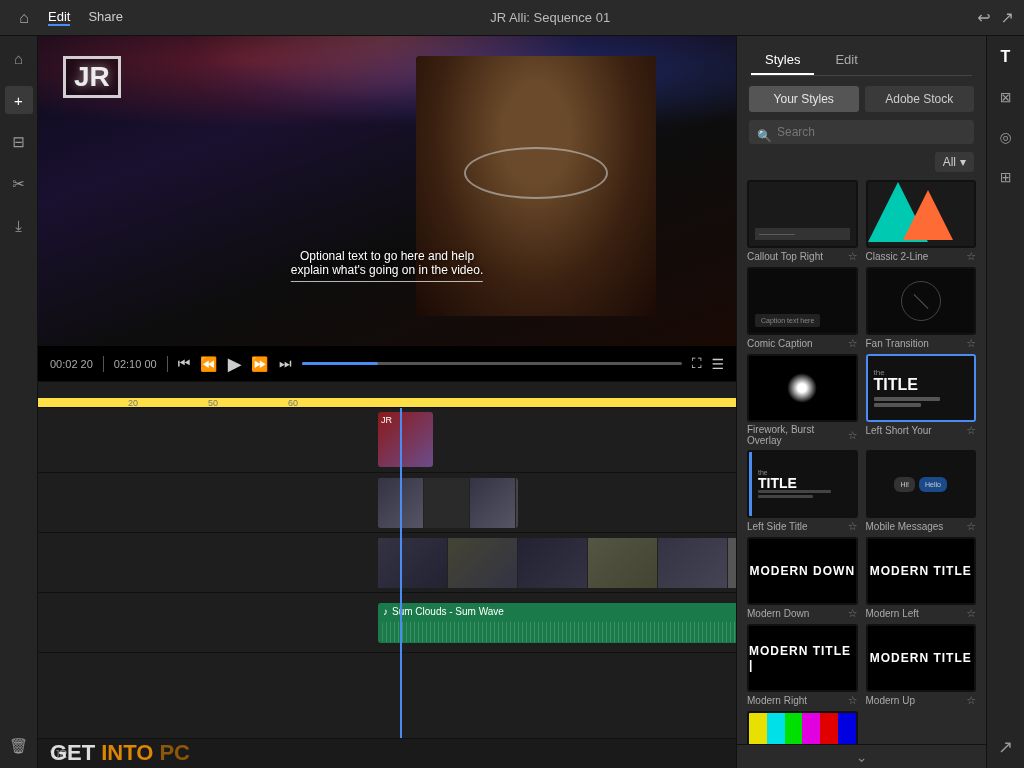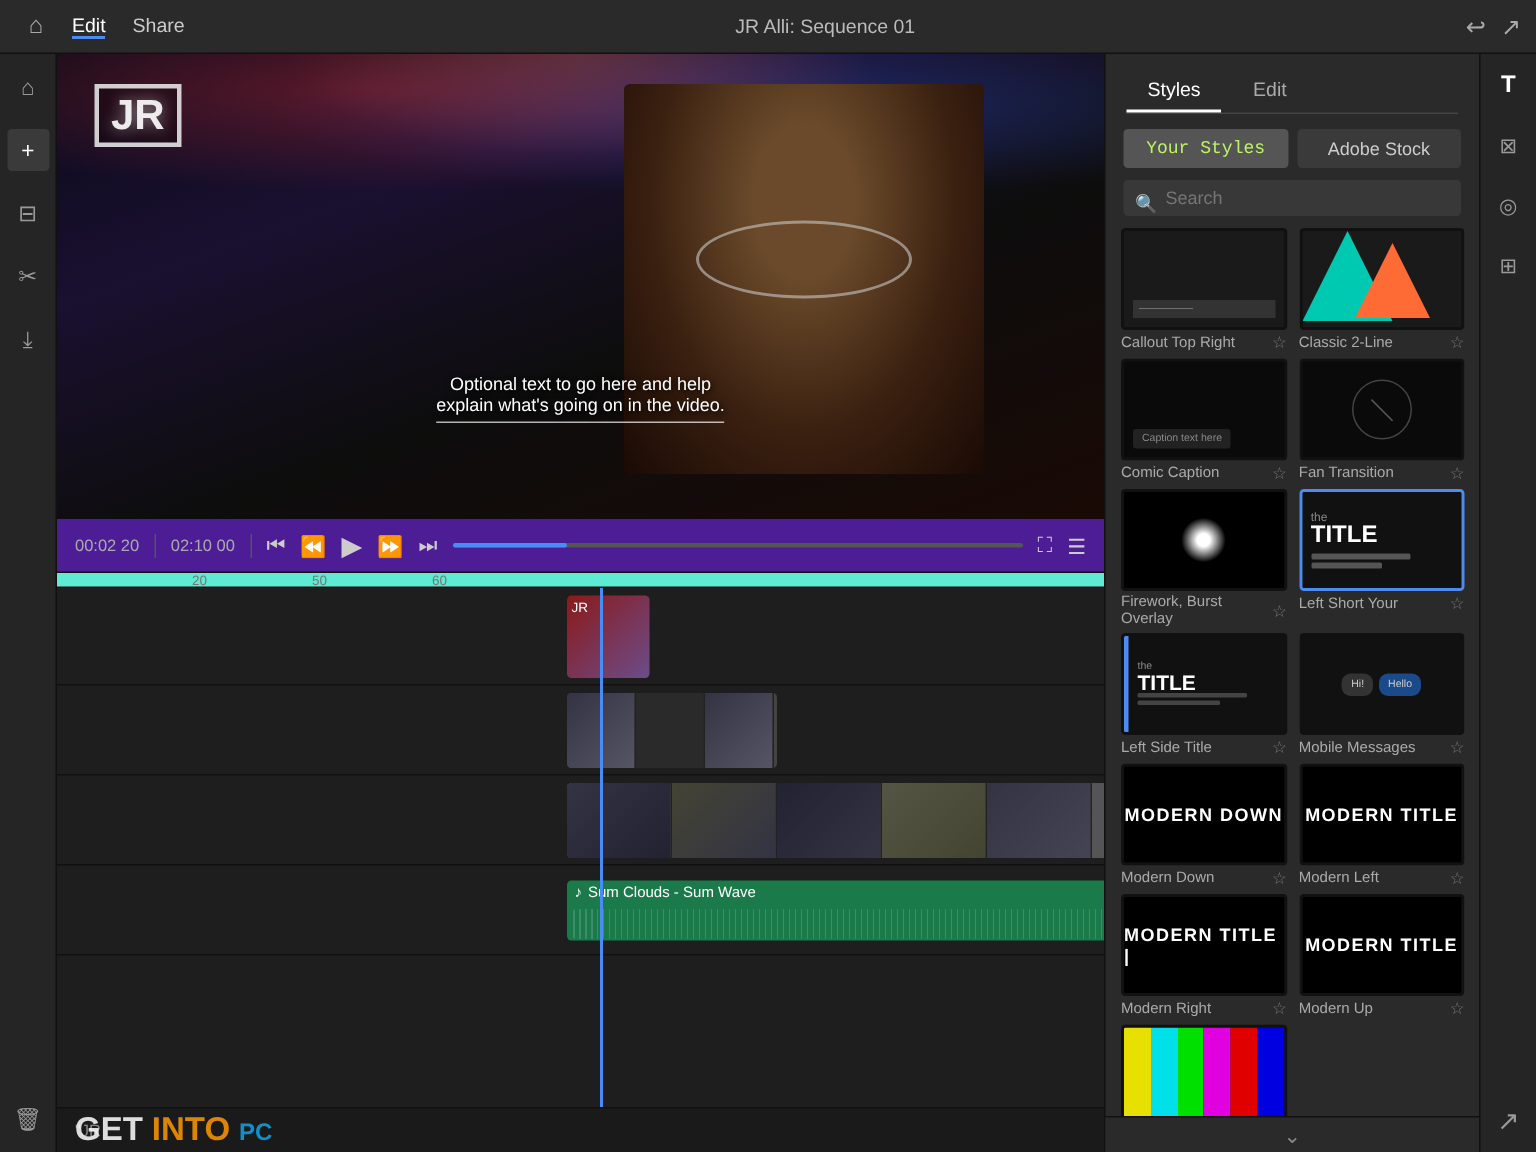--- a/index.html
+++ b/index.html
@@ -88,21 +88,21 @@
       position: relative;
       background: #000;
       height: 310px;
       flex-shrink: 0;
       overflow: hidden;
     }
 
     
     .video-controls {
       height: 36px;
-      background: #4c1d95;
+      background: #000000;
       display: flex;
       align-items: center;
       padding: 0 12px;
       gap: 10px;
       flex-shrink: 0;
       border-bottom: 1px solid #111;
     }
     .vc-time { font-size: 11px; color: #aaa; }
     .vc-sep { width: 1px; height: 16px; background: #555; }
     .vc-btn { color: #ccc; font-size: 14px; cursor: pointer; }
@@ -115,25 +115,26 @@
       position: relative;
     }
     .vc-progress-fill {
       width: 20%;
       height: 100%;
       background: #4b8bf4;
       border-radius: 2px;
     }
     .timeline-ruler {
       height: 20px;
-      background: #5eead4;
+      background: #fde047;
       display: flex;
       align-items: center;
       padding: 0 10px;
       border-bottom: 1px solid #111;
+      margin-top: 16px;
     }
     .ruler-marks {
       display: flex; gap: 0; flex: 1; position: relative; height: 100%;
     }
     .ruler-mark {
       font-size: 9px; color: #777;
       position: absolute;
     }
     .timeline-tracks {
       position: relative;
@@ -249,21 +250,21 @@
     .rp-subtabs {
       display: flex; gap: 6px; padding: 10px 12px 8px;
     }
     .rp-subtab-btn {
       flex: 1; padding: 6px 4px;
       font-size: 12px; text-align: center;
       background: #3a3a3a; color: #ccc;
       border: none; border-radius: 3px; cursor: pointer;
     }
     .rp-subtab-btn.active {
-      background: #555; color: #bef264; font-family: Liberation Mono, monospace;
+      background: #555; color: #e5e5e5;
     }
 
     .rp-search {
       padding: 0 12px 8px;
       position: relative;
     }
     .rp-search input {
       width: 100%; background: #383838; border: none;
       border-radius: 3px; padding: 5px 8px 5px 28px;
       color: #ccc; font-size: 12px; outline: none;
@@ -602,21 +603,21 @@
         </div>
       </div>
     </div>
 
     <div class="bottom-bar" style="position:relative;">
       <span>"JR</span>
 
       <div style="position:absolute; bottom:2px; left:12px; display:flex; align-items:baseline; gap:6px; opacity:0.85;">
         <span style="font-size:22px; font-weight:900; color:#fff;">GET</span>
         <span style="font-size:22px; font-weight:900; color:#f90;">INTO</span>
-        <span style="font-size:16px; font-weight:900; color:#0ea5e9;">PC</span>
+        <span style="font-size:22px; font-weight:900; color:#a16207;">PC</span>
       </div>
 
     </div>
 
   </div>
 
   <div class="right-outer">
 
     <div class="right-panel" style="position:relative;">
 
@@ -630,20 +631,26 @@
       <div class="rp-subtabs">
         <button class="rp-subtab-btn active">Your Styles</button>
         <button class="rp-subtab-btn">Adobe Stock</button>
       </div>
 
       <div class="rp-search">
         <span class="search-icon">🔍</span>
         <input type="text" placeholder="Search" style="">
       </div>
 
+      <div class="rp-filter-row">
+        <div class="rp-filter-dropdown">
+          <span>All</span>
+          <span>▾</span>
+        </div>
+      </div>
 
       <div class="styles-grid">
 
         <div class="style-row">
           <div class="style-card">
             <div class="style-thumb">
               <div class="st-callout-top-right">
                 <div class="st-callout-bar">
                     <span>——————</span>
                   </div>

